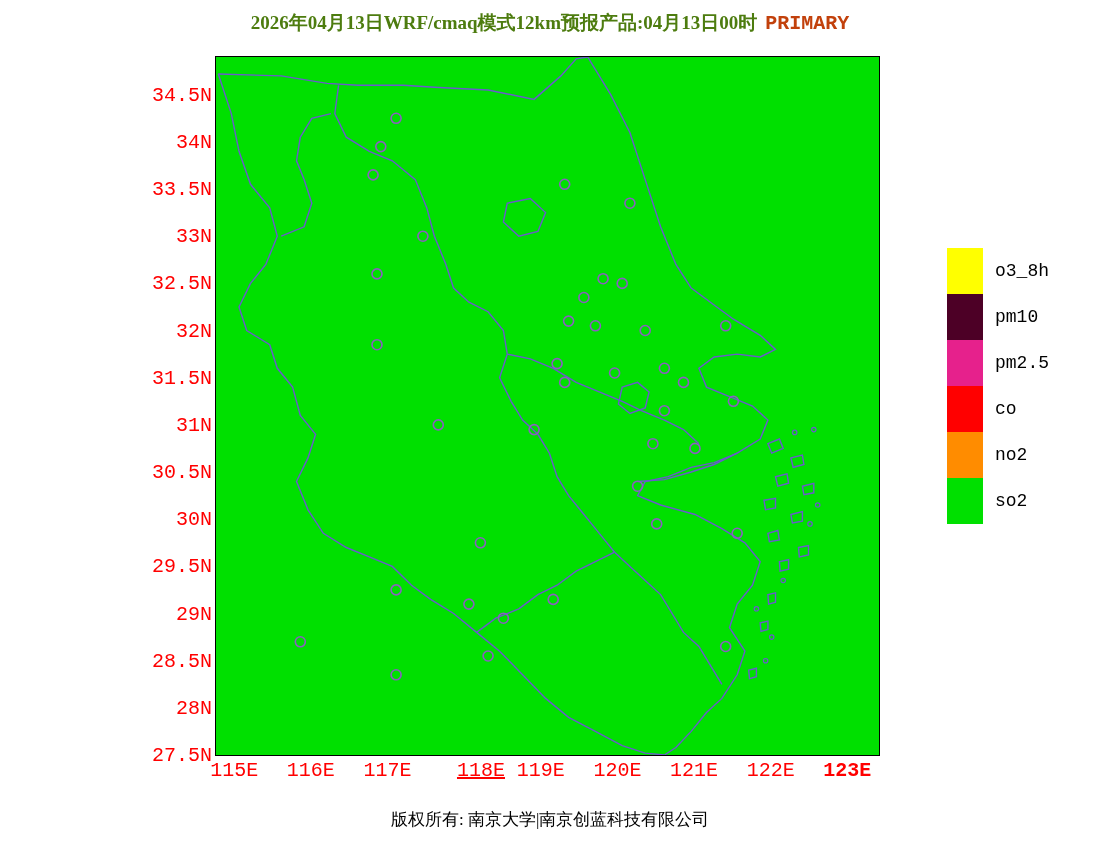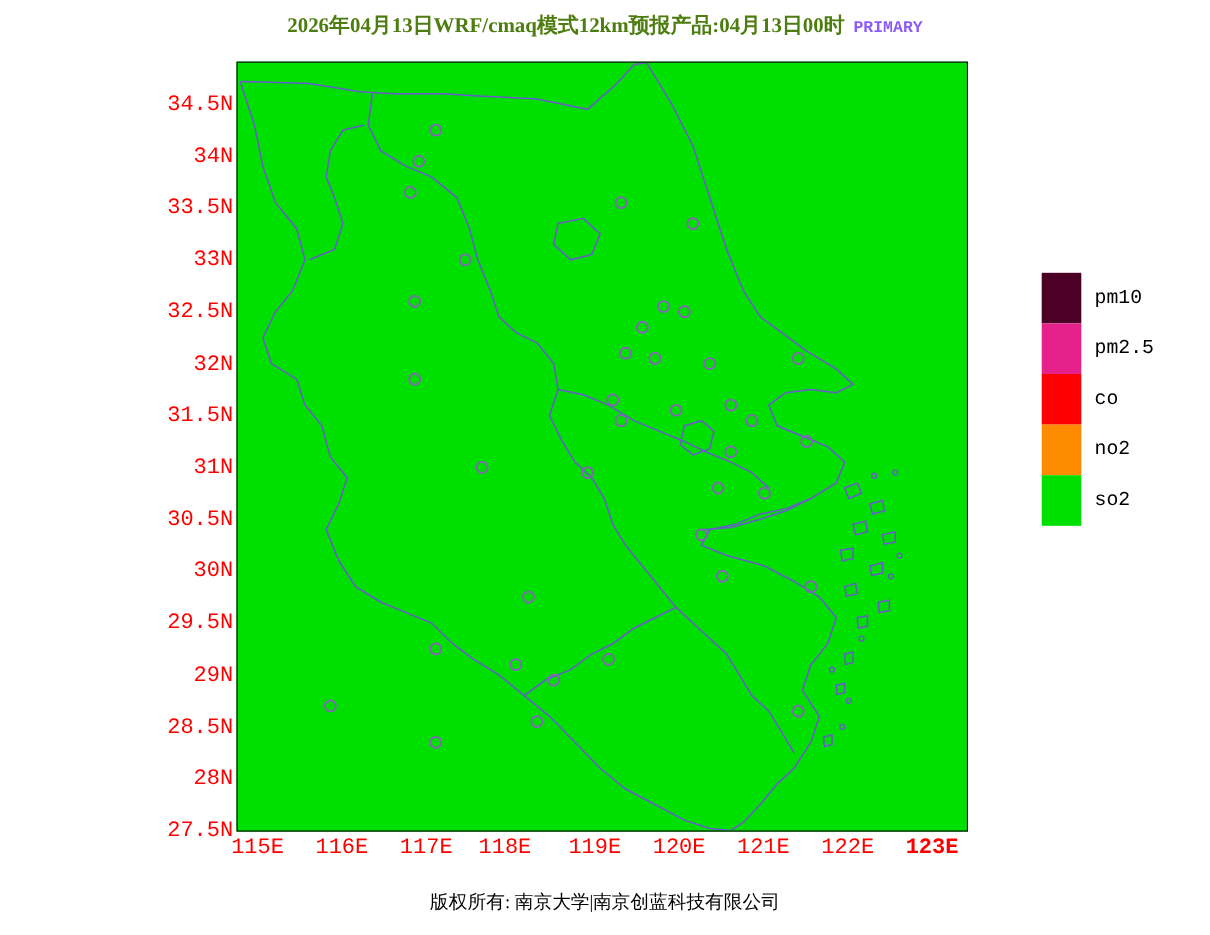--- a/index.html
+++ b/index.html
@@ -10,21 +10,21 @@
   .title-bar{
     position:absolute;left:0;top:10px;width:1100px;text-align:center;
     white-space:nowrap;
   }
   .title-main{
     font-family:"Liberation Serif", serif;
     font-size:19px;color:#4d7c0f;font-weight:bold;letter-spacing:0px;
   }
   .title-primary{
     font-family:"Liberation Mono", monospace;
-    font-size:15px;color:#8b5cf6;font-weight:bold;margin-left:8px;
+    font-size:20px;color:#c2410c;font-weight:bold;margin-left:8px;
   }
 
   
   #map-frame{
     position:absolute;left:215px;top:56px;width:665px;height:700px;
     border:1px solid #000000;box-sizing:border-box;background:#00e000;
     overflow:hidden;
   }
   #map-svg{position:absolute;left:0;top:0;}
 
@@ -161,30 +161,34 @@
       <circle cx="509.7" cy="589.5" r="5" fill="none" stroke="#8a5fc0" stroke-width="1.6"></circle>
       <circle cx="272.1" cy="599.0" r="5" fill="none" stroke="#8a5fc0" stroke-width="1.6"></circle>
       <circle cx="180.1" cy="617.8" r="5" fill="none" stroke="#8a5fc0" stroke-width="1.6"></circle>
     </svg>
 </div>
 
 <div id="lon-axis">
     <div class="lon-label" style="left: -10.8382px; width: 60px; top: 2px;">115E</div>
     <div class="lon-label" style="left: 65.8092px; width: 60px; top: 2px;">116E</div>
     <div class="lon-label" style="left: 142.457px; width: 60px; top: 2px;">117E</div>
-    <div class="lon-label" style="left: 214px; width: 60px; top: 2px;">118E</div>
+    <div class="lon-label" style="left: 236px; width: 60px; top: 2px; text-decoration: underline;">118E</div>
     <div class="lon-label" style="left: 295.751px; width: 60px; top: 2px;">119E</div>
     <div class="lon-label" style="left: 372.399px; width: 60px; top: 2px;">120E</div>
     <div class="lon-label" style="left: 449.046px; width: 60px; top: 2px;">121E</div>
     <div class="lon-label" style="left: 525.694px; width: 60px; top: 2px;">122E</div>
     <div class="lon-label" style="left: 602.341px; width: 60px; top: 2px; font-weight: bold;">123E</div>
   </div>
 
 <div id="legend">
     <div class="legend-row">
+      <div class="legend-swatch" style="background: rgb(255, 255, 0);"></div>
+      <div class="legend-label">o3_8h</div>
+    </div>
+    <div class="legend-row">
       <div class="legend-swatch" style="background: rgb(77, 0, 38);"></div>
       <div class="legend-label">pm10</div>
     </div>
     <div class="legend-row">
       <div class="legend-swatch" style="background: rgb(230, 33, 140);"></div>
       <div class="legend-label">pm2.5</div>
     </div>
     <div class="legend-row">
       <div class="legend-swatch" style="background: rgb(255, 0, 0);"></div>
       <div class="legend-label">co</div>

